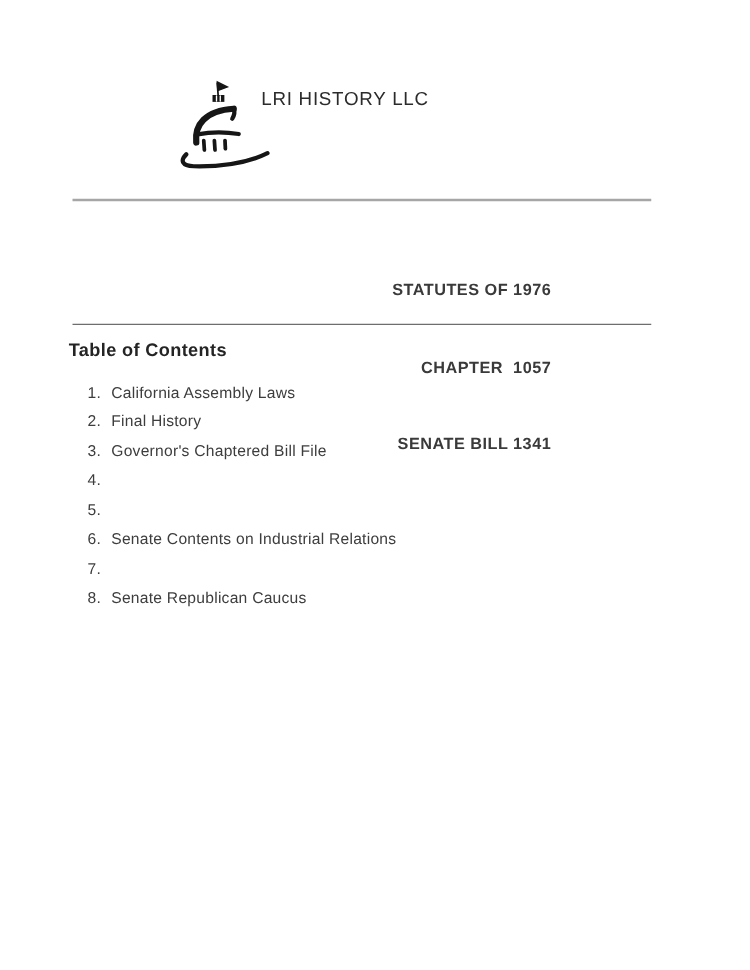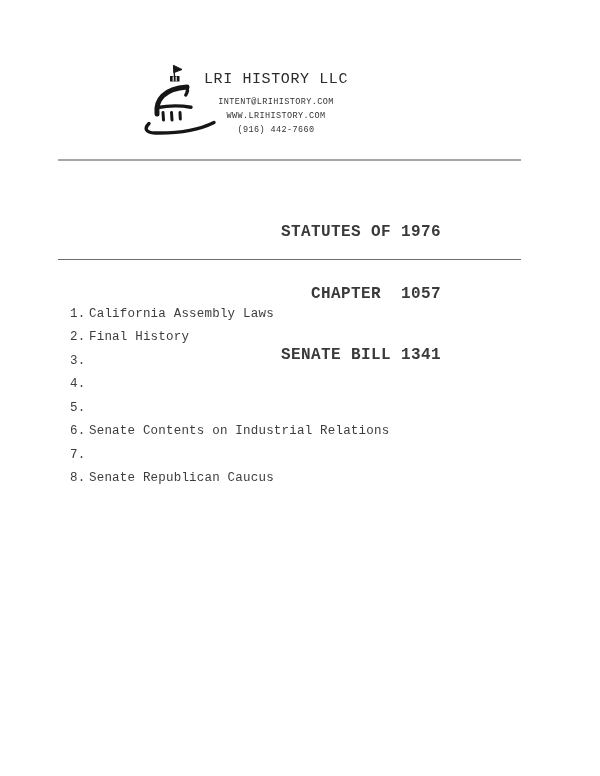--- a/index.html
+++ b/index.html
@@ -5,21 +5,21 @@
   html, body {
     margin: 0;
     padding: 0;
     background: #ffffff;
   }
   .page {
     position: relative;
     width: 552px;
     height: 776px;
     background: #ffffff;
-    font-family: Liberation Mono, monospace;
+    font-family: Liberation Sans, sans-serif;
     color: #2f2f2f;
     overflow: hidden;
   }
 
   
   .logo {
     position: absolute;
     left: 137px;
     top: 62px;
     width: 82px;
@@ -63,21 +63,21 @@
     background: #6e6e6e;
   }
 
   
   .reference {
     position: absolute;
     top: 181px;
     right: 111px;
     text-align: right;
     font-weight: bold;
-    font-size: 16px;
+    font-size: 13px;
     line-height: 20.5px;
     letter-spacing: 0.4px;
     color: #3a3a3a;
     white-space: pre; 
   }
 
   
   .toc-heading {
     position: absolute;
     left: 55px;
@@ -132,49 +132,46 @@
       <path d="M26,50.5 L26.5,58" stroke-width="3"></path>
       <path d="M34.5,50.5 L35,58" stroke-width="3"></path>
       <path d="M43,50.5 L43.3,57" stroke-width="3"></path>
 
       <path d="M12,61.5 C7,66.5 8.5,70.8 18,71 C42,71.5 63,67.5 77,60.5" stroke-width="3.4"></path>
     </g>
   </svg>
 
   <div class="header-text">
     <div class="company-name">LRI HISTORY LLC</div>
-    <div class="contact-block">
-      <div class="contact-line">INTENT@LRIHISTORY.COM</div>
-      <div class="contact-line">WWW.LRIHISTORY.COM</div>
-      <div class="contact-line">(916) 442-7660</div>
-    </div>
   </div>
 
   <div class="divider divider-top"></div>
 
   <div class="reference">
     <div>STATUTES OF 1976</div>
     <div>CHAPTER  1057</div>
     <div>SENATE BILL 1341</div>
   </div>
 
   <div class="divider divider-bottom"></div>
 
+  <div class="toc-heading">Table of Contents</div>
 
   <ol class="toc-list">
     <li class="toc-item">
       <span class="toc-num">1.</span>
       <span class="toc-label">California Assembly Laws</span>
     </li>
     <li class="toc-item">
       <span class="toc-num">2.</span>
       <span class="toc-label">Final History</span>
     </li>
     <li class="toc-item">
       <span class="toc-num">3.</span>
+      <span class="toc-label">Governor's Chaptered Bill File</span>
     </li>
     <li class="toc-item">
       <span class="toc-num">4.</span>
     </li>
     <li class="toc-item">
       <span class="toc-num">5.</span>
     </li>
     <li class="toc-item">
       <span class="toc-num">6.</span>
       <span class="toc-label">Senate Contents on Industrial Relations</span>

